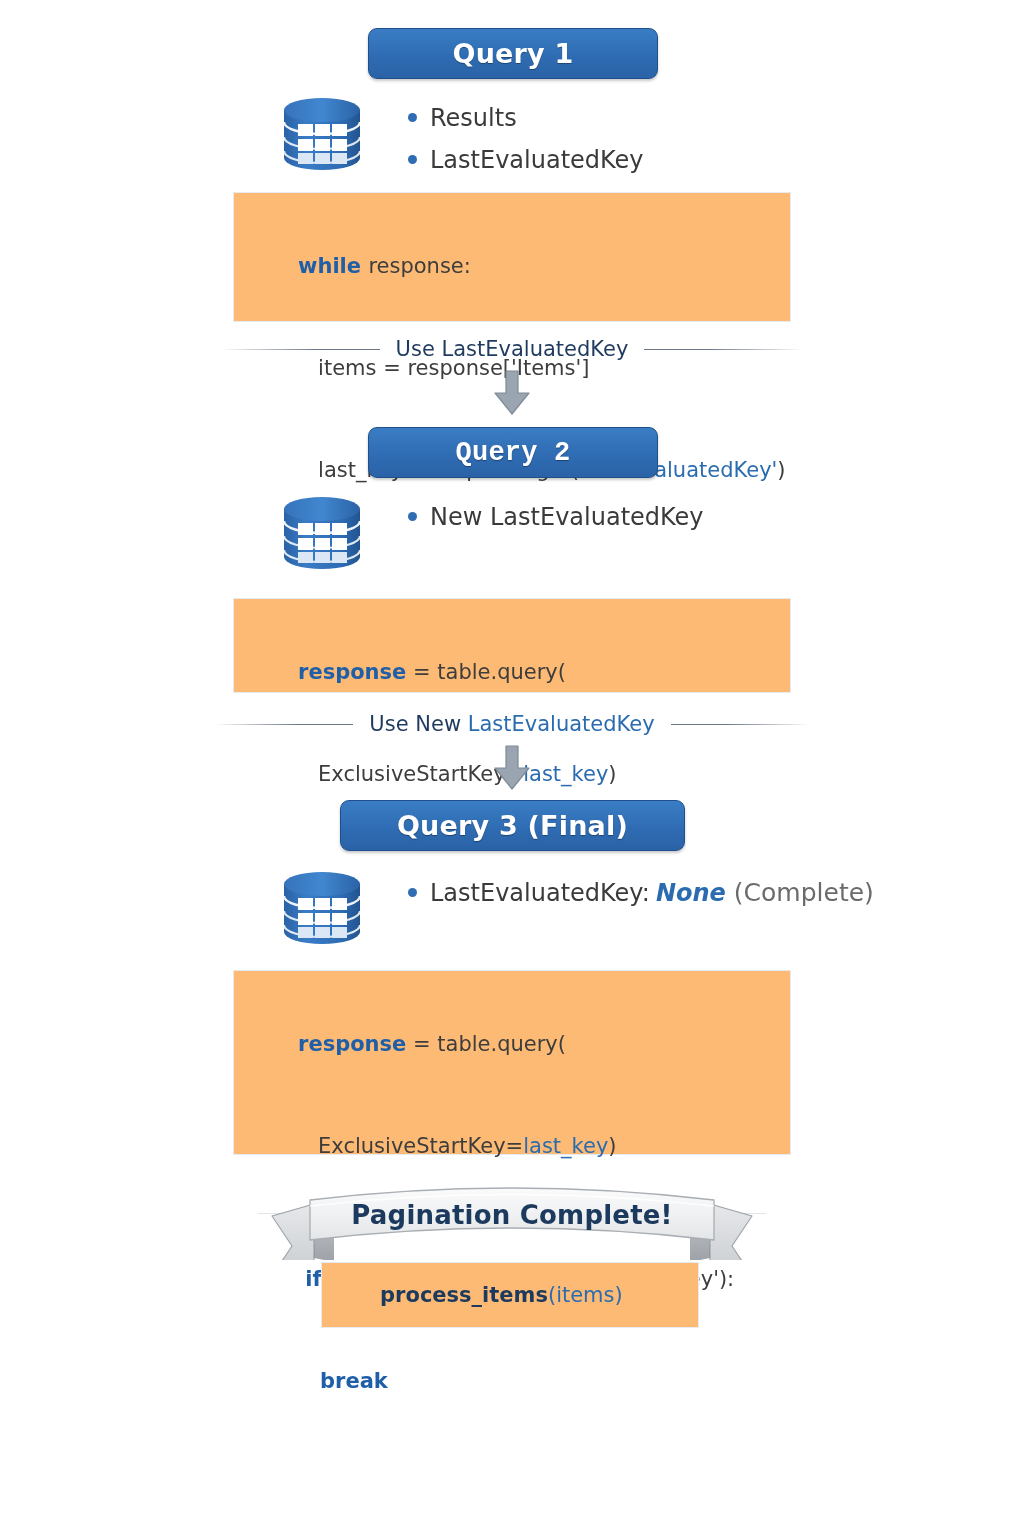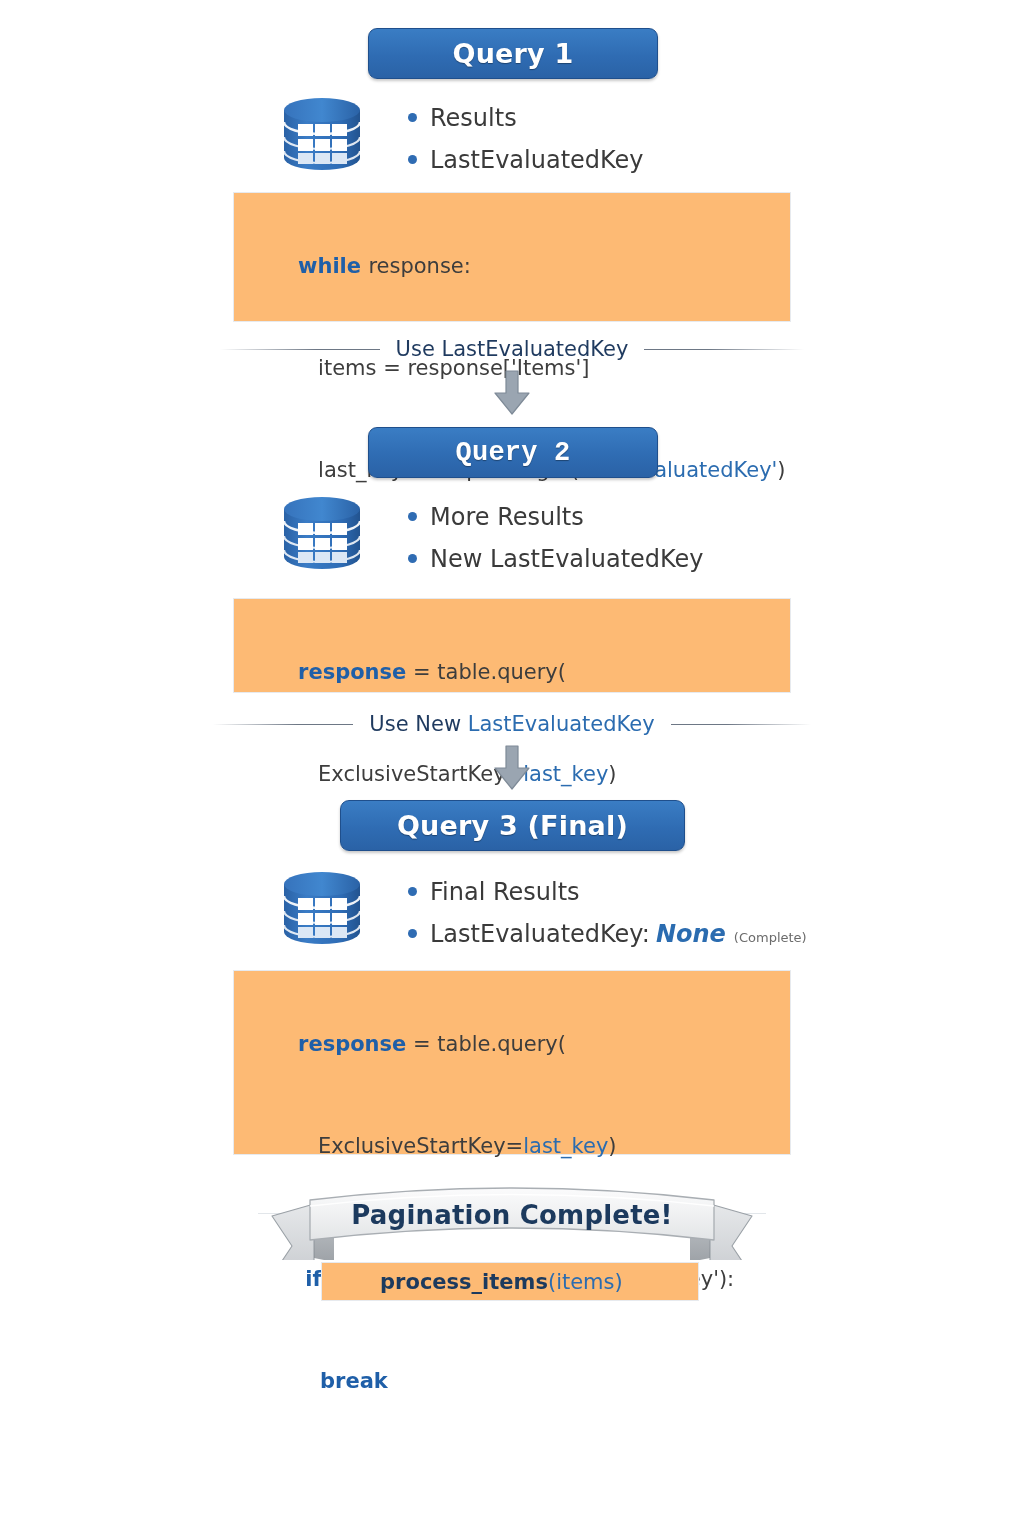--- a/index.html
+++ b/index.html
@@ -66,21 +66,21 @@
     color: #3a3a3a;
     font-family: "DejaVu Sans", sans-serif;
   }
   .b-none {
     color: #2b6cb0;
     font-style: italic;
     font-weight: bold;
   }
   .b-complete {
     color: #6b6b6b;
-    font-size: 13px;
+    font-size: 25px;
   }
 
   
   .code-block {
     position: absolute;
     box-sizing: border-box;
     background: #fdba74;
     border: 1px solid #e7eaee;
     padding: 22px 24px;
   }
@@ -241,24 +241,20 @@
       <rect x="22" y="43" width="15" height="12" fill="#ffffff"></rect>
       <rect x="39" y="43" width="15" height="12" fill="#ffffff"></rect>
       <rect x="56" y="43" width="15" height="12" fill="#ffffff"></rect>
       <rect x="22" y="57" width="15" height="11" fill="#dbe7f5"></rect>
       <rect x="39" y="57" width="15" height="11" fill="#dbe7f5"></rect>
       <rect x="56" y="57" width="15" height="11" fill="#dbe7f5"></rect>
     </svg>
   </div>
 
   <div class="bullets" style="left:408px; top:503px;">
-    <div class="bullet-row" style="margin-bottom:14px;">
-      <span class="bullet-dot"></span>
-      <span class="bullet-text">More Results</span>
-    </div>
     <div class="bullet-row">
       <span class="bullet-dot"></span>
       <span class="bullet-text">New LastEvaluatedKey</span>
     </div>
   </div>
 
   <div class="code-block" style="left:233px; top:598px; width:558px; height:95px;">
     <div class="code-line">
       <span class="kw">response</span><span> = table.query(</span>
     </div>
@@ -299,24 +295,20 @@
       <rect x="22" y="43" width="15" height="12" fill="#ffffff"></rect>
       <rect x="39" y="43" width="15" height="12" fill="#ffffff"></rect>
       <rect x="56" y="43" width="15" height="12" fill="#ffffff"></rect>
       <rect x="22" y="57" width="15" height="11" fill="#dbe7f5"></rect>
       <rect x="39" y="57" width="15" height="11" fill="#dbe7f5"></rect>
       <rect x="56" y="57" width="15" height="11" fill="#dbe7f5"></rect>
     </svg>
   </div>
 
   <div class="bullets" style="left:408px; top:878px;">
-    <div class="bullet-row" style="margin-bottom:14px;">
-      <span class="bullet-dot"></span>
-      <span class="bullet-text">Final Results</span>
-    </div>
     <div class="bullet-row">
       <span class="bullet-dot"></span>
       <span class="bullet-text">LastEvaluatedKey:</span>
         <span class="bullet-text b-none" style="margin-left:6px;">None</span>
         <span class="bullet-text b-complete" style="margin-left:8px;">(Complete)</span>
     </div>
   </div>
 
   <div class="code-block" style="left:233px; top:970px; width:558px; height:185px;">
     <div class="code-line">
@@ -358,19 +350,19 @@
 
       <path d="M52,52 L72,58 L72,84 L52,80 Z" fill="url(#ribFold)" opacity="0.75"></path>
       <path d="M448,52 L428,58 L428,84 L448,80 Z" fill="url(#ribFold)" opacity="0.75"></path>
 
       <path d="M48,22 Q250,-2 452,22 L452,62 Q250,38 48,62 Z" fill="url(#ribFace)" stroke="#a9aeb3" stroke-width="1.3" stroke-linejoin="round"></path>
       <path d="M48,28 Q250,5 452,28" fill="none" stroke="#ffffff" stroke-width="1.4" opacity="0.9"></path>
     </svg>
     <div class="ribbon-text" style="top:22px; left:0;">Pagination Complete!</div>
   </div>
 
-  <div class="code-block" style="left:321px; top:1262px; width:378px; height:39px; padding:12px 18px; display:flex; align-items:center;">
+  <div class="code-block" style="left:321px; top:1262px; width:378px; height:66px; padding:12px 18px; display:flex; align-items:center;">
     <div class="code-line" style="font-size:21px;">
       <span style="color:#1c3a5e; font-weight:bold;">process_items</span><span class="var-blue">(items)</span>
     </div>
   </div>
 
 </div>
 
 </body></html>

